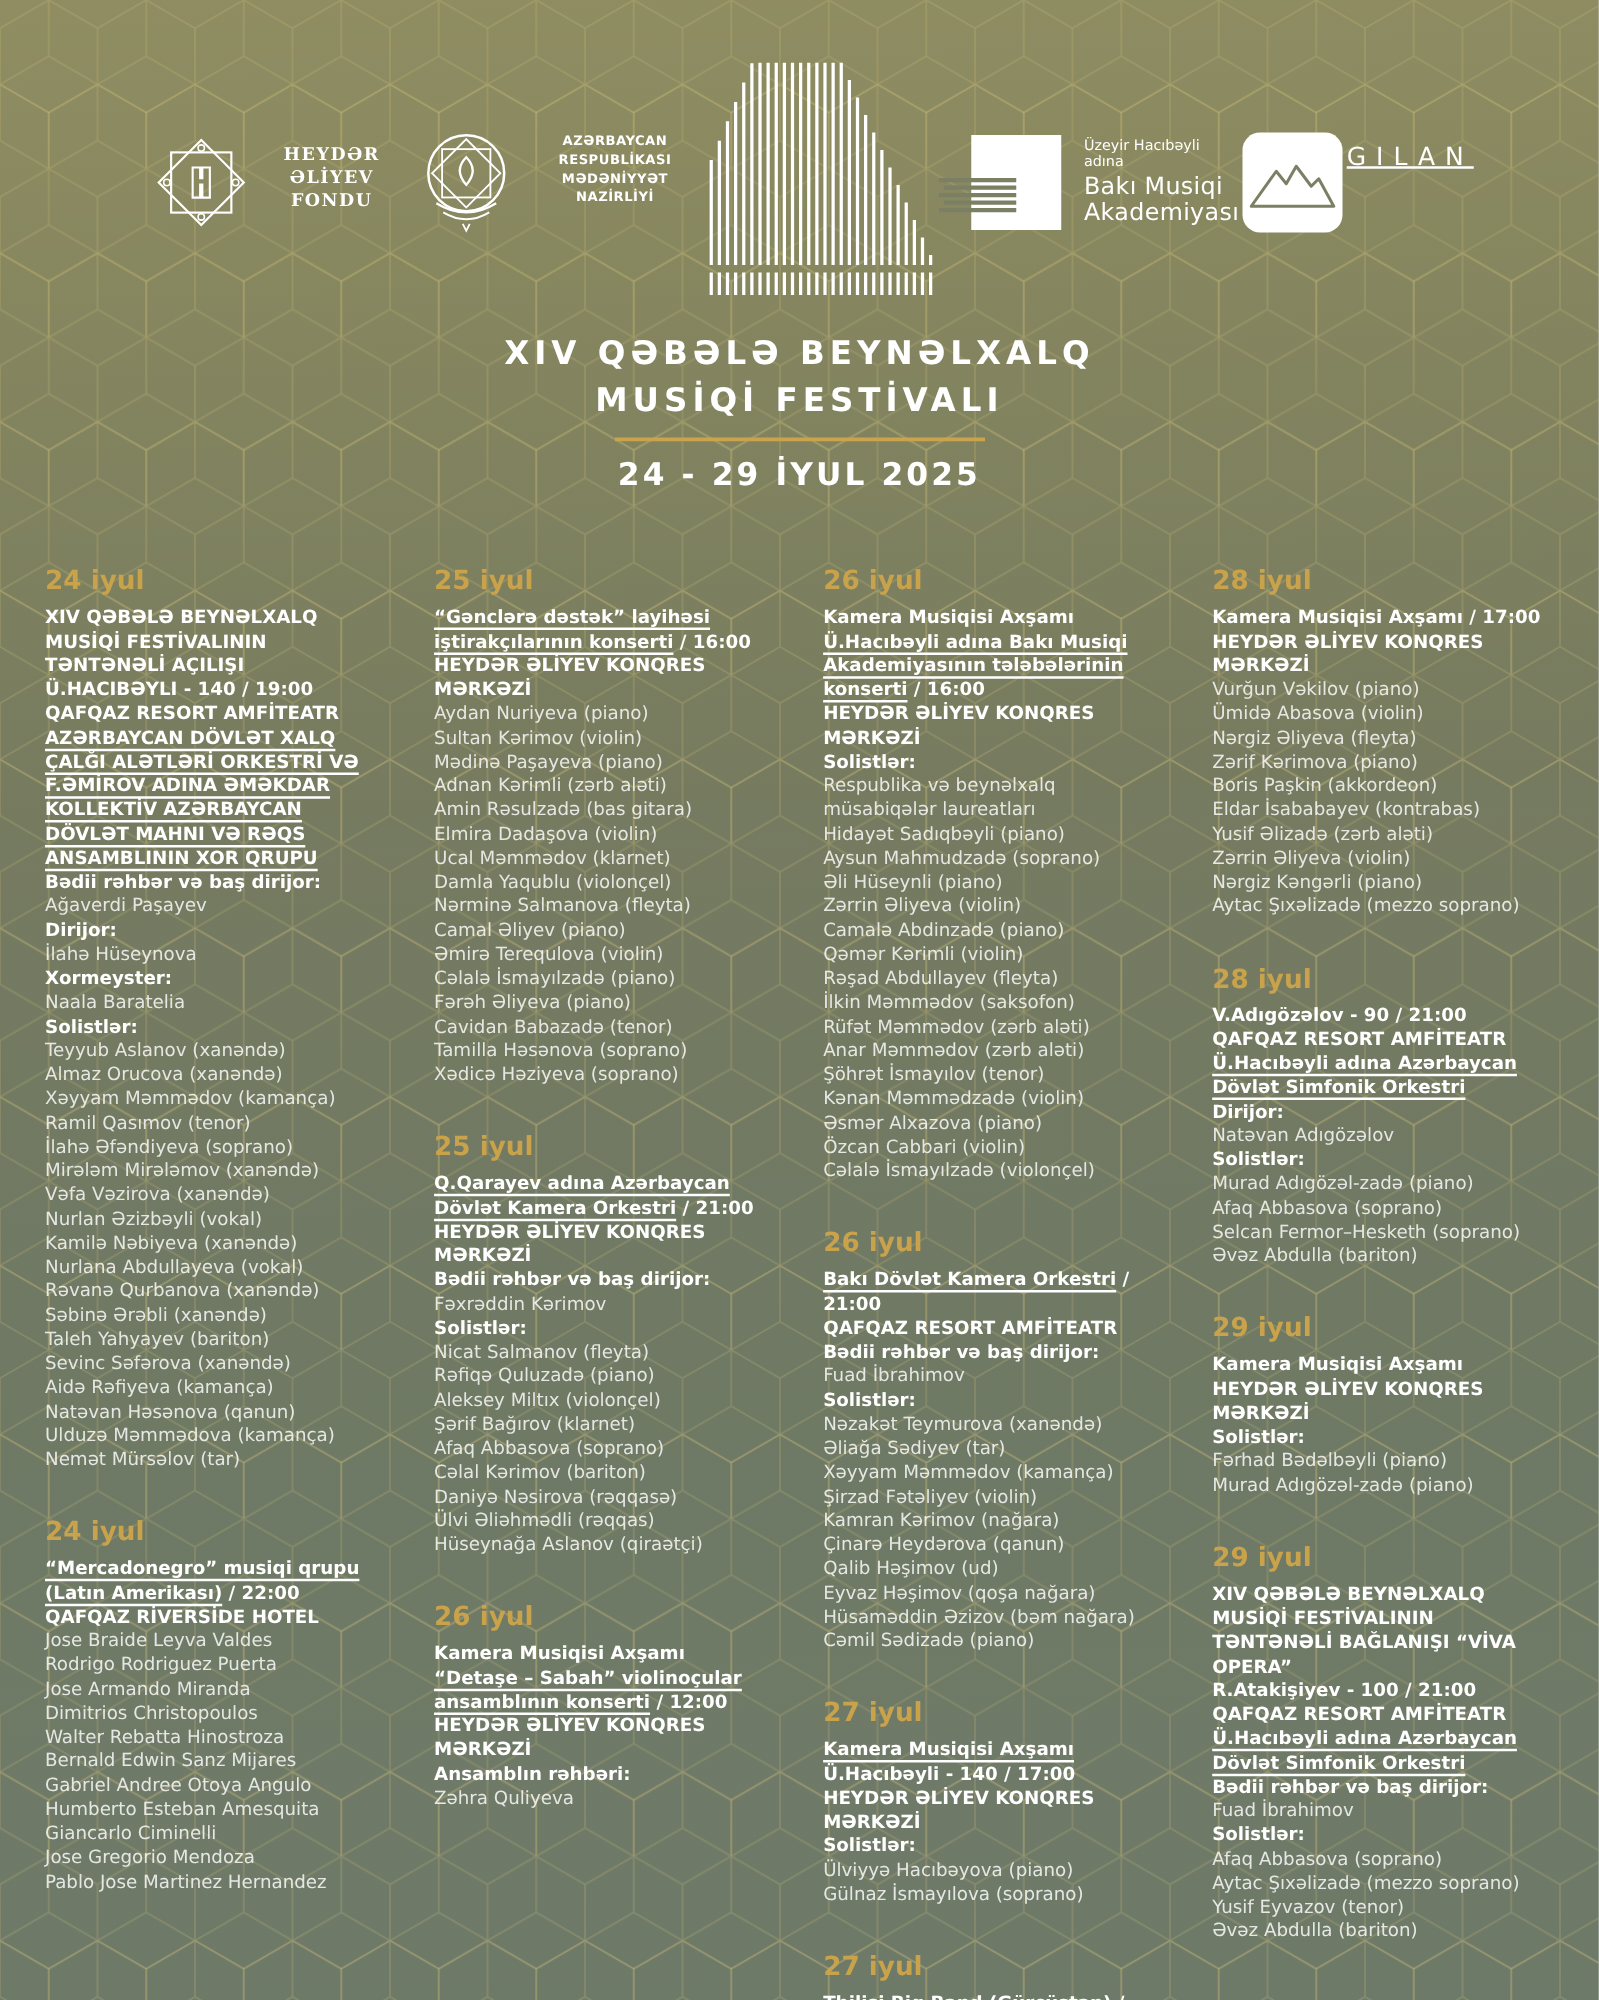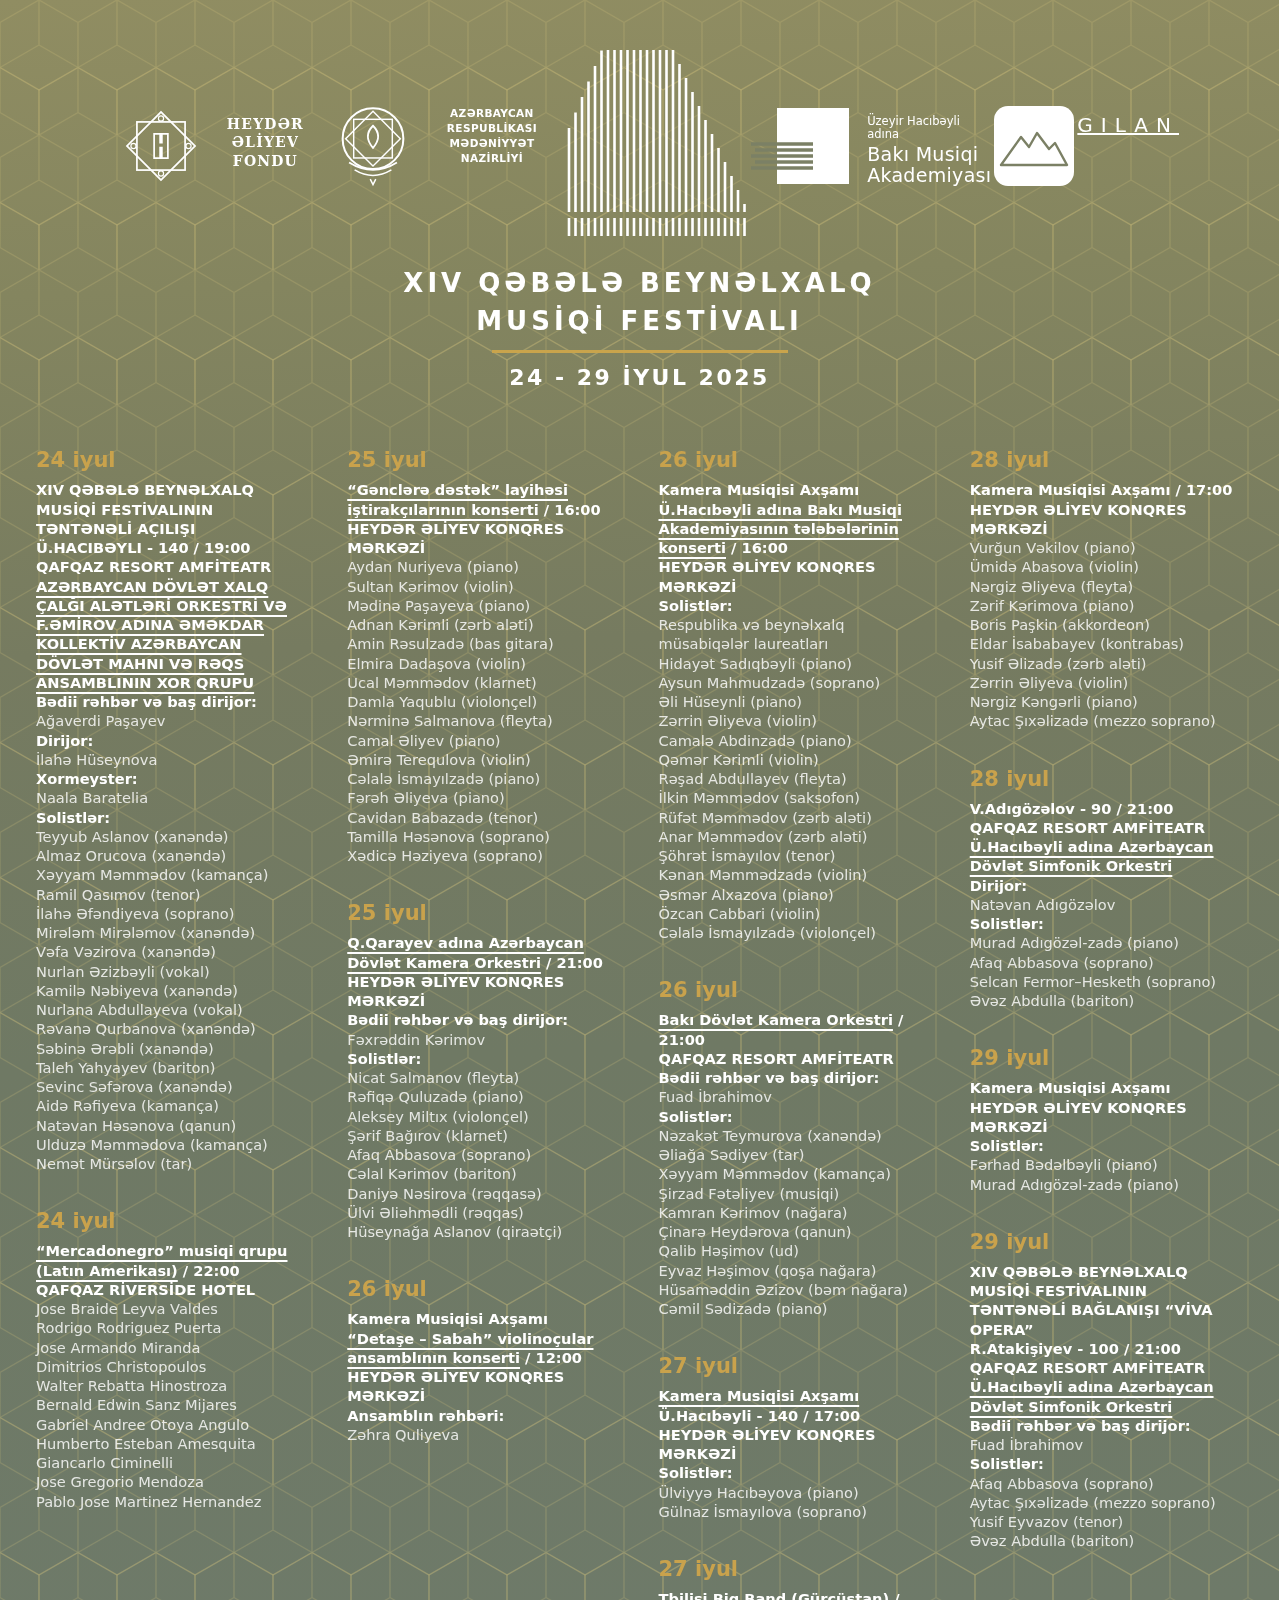--- a/index.html
+++ b/index.html
@@ -16,31 +16,31 @@
   
   .logo-row{
     display:flex;align-items:center;justify-content:space-between;
     padding:48px 100px 0 118px;height:195px;
   }
   .logo{display:flex;flex-direction:row;align-items:flex-start;color:#fff;}
   .logo svg{display:block;}
   .haf-caption{margin-top:12px;text-align:center;font-family:"DejaVu Serif","Liberation Serif",serif;
     font-weight:700;font-size:14px;letter-spacing:1.2px;line-height:1.35;}
   .min-caption{margin-top:10px;text-align:center;font-weight:700;font-size:10.5px;letter-spacing:.4px;line-height:1.45;}
-  .bma{flex-direction:row;align-items:flex-end;gap:16px;}
+  .bma{flex-direction:row;align-items:center;gap:16px;}
   .bma-text{display:flex;flex-direction:column;line-height:1.1;}
   .bma-small{font-size:11.5px;margin-bottom:3px;}
   .bma-big{font-size:19px;letter-spacing:.3px;}
   .gilan-caption{margin-top:10px;font-size:20px;letter-spacing:8px;font-weight:400;text-decoration:underline;}
 
   
   .title-wrap{text-align:center;margin-top:22px;}
   .title-line{color:#fff;font-weight:800;font-size:26px;letter-spacing:4px;line-height:1.45;}
   .title-divider{width:296px;height:3px;background:#C9A44C;margin:10px auto 12px auto;}
-  .date-range{color:#fff;font-weight:800;font-size:22px;letter-spacing:2.5px;}
+  .date-range{color:#fff;font-weight:800;font-size:25px;letter-spacing:2.5px;}
 
   
   #columns{
     display:grid;grid-template-columns:repeat(4,1fr);gap:38px;
     padding:0 36px;margin-top:58px;
   }
   .event{margin-bottom:36px;}
   .event-date{color:#C9A24C;font-weight:800;font-size:21px;margin-bottom:8px;}
   .line{font-size:14.6px;line-height:1.32;}
   .s-b{font-weight:700;color:#FFFFFF;}
@@ -330,21 +330,21 @@
           <div class="event">
             <div class="event-date">26 iyul</div>
             <div class="line"><span class="s-bu">Bakı Dövlət Kamera Orkestri</span><span class="s-b"> / 21:00</span></div>
             <div class="line"><span class="s-b">QAFQAZ RESORT AMFİTEATR</span></div>
             <div class="line"><span class="s-b">Bədii rəhbər və baş dirijor:</span></div>
             <div class="line"><span class="s-n">Fuad İbrahimov</span></div>
             <div class="line"><span class="s-b">Solistlər:</span></div>
             <div class="line"><span class="s-n">Nəzakət Teymurova (xanəndə)</span></div>
             <div class="line"><span class="s-n">Əliağa Sədiyev (tar)</span></div>
             <div class="line"><span class="s-n">Xəyyam Məmmədov (kamança)</span></div>
-            <div class="line"><span class="s-n">Şirzad Fətəliyev (musiqi)</span></div>
+            <div class="line"><span class="s-n">Şirzad Fətəliyev (violin)</span></div>
             <div class="line"><span class="s-n">Kamran Kərimov (nağara)</span></div>
             <div class="line"><span class="s-n">Çinarə Heydərova (qanun)</span></div>
             <div class="line"><span class="s-n">Qalib Həşimov (ud)</span></div>
             <div class="line"><span class="s-n">Eyvaz Həşimov (qoşa nağara)</span></div>
             <div class="line"><span class="s-n">Hüsaməddin Əzizov (bəm nağara)</span></div>
             <div class="line"><span class="s-n">Cəmil Sədizadə (piano)</span></div>
           </div>
           <div class="event">
             <div class="event-date">27 iyul</div>
             <div class="line"><span class="s-bu">Kamera Musiqisi Axşamı</span></div>

